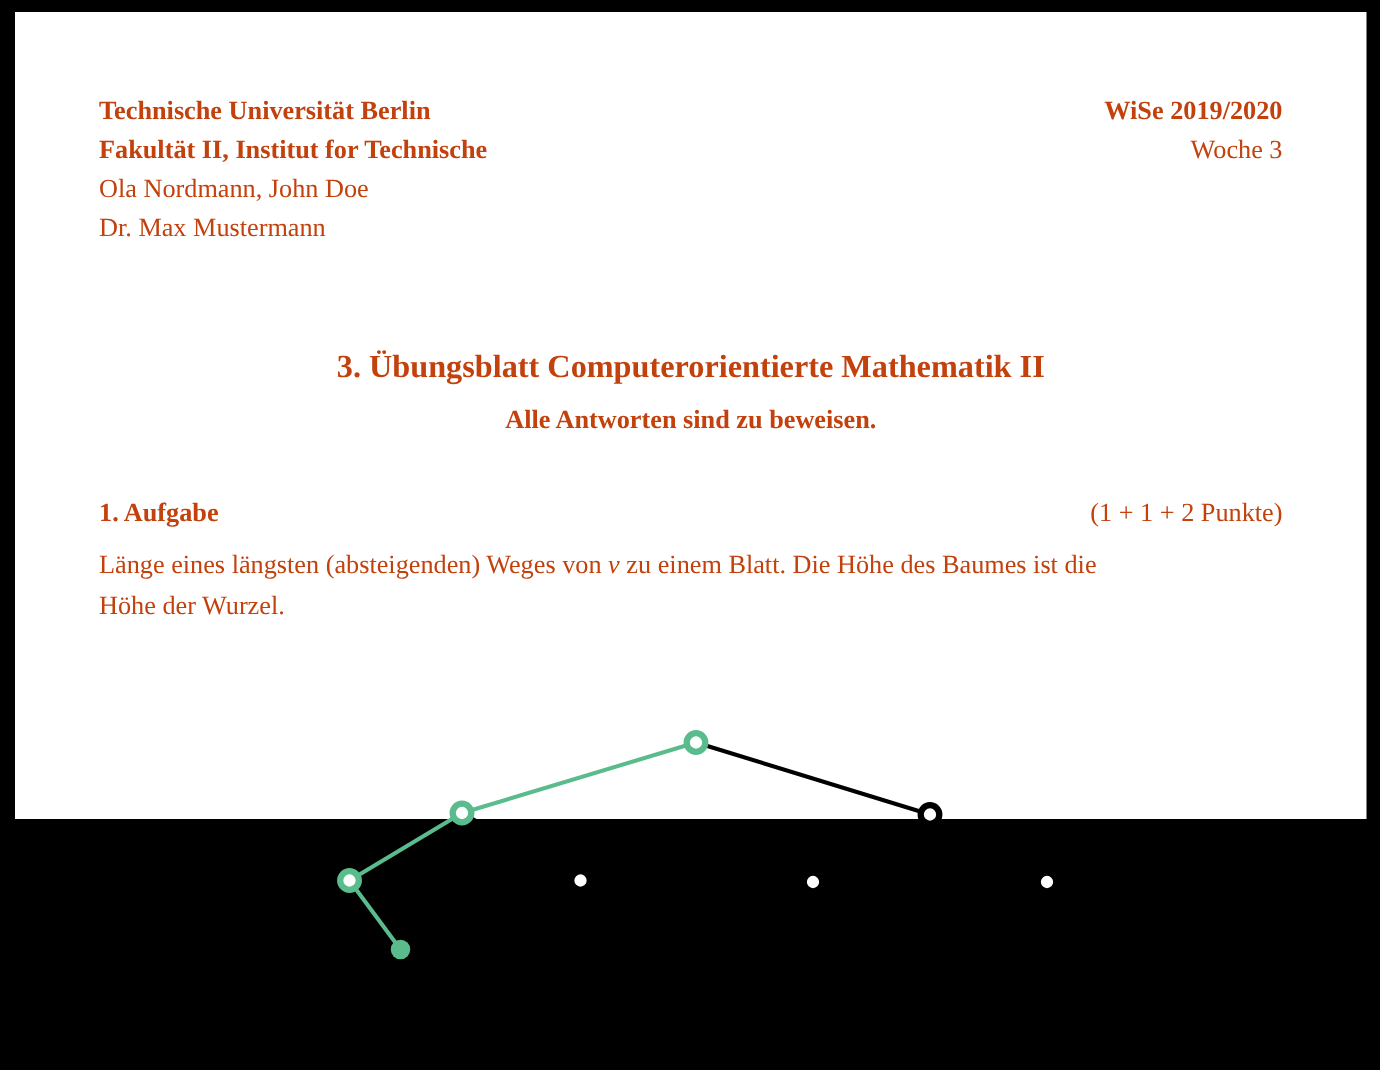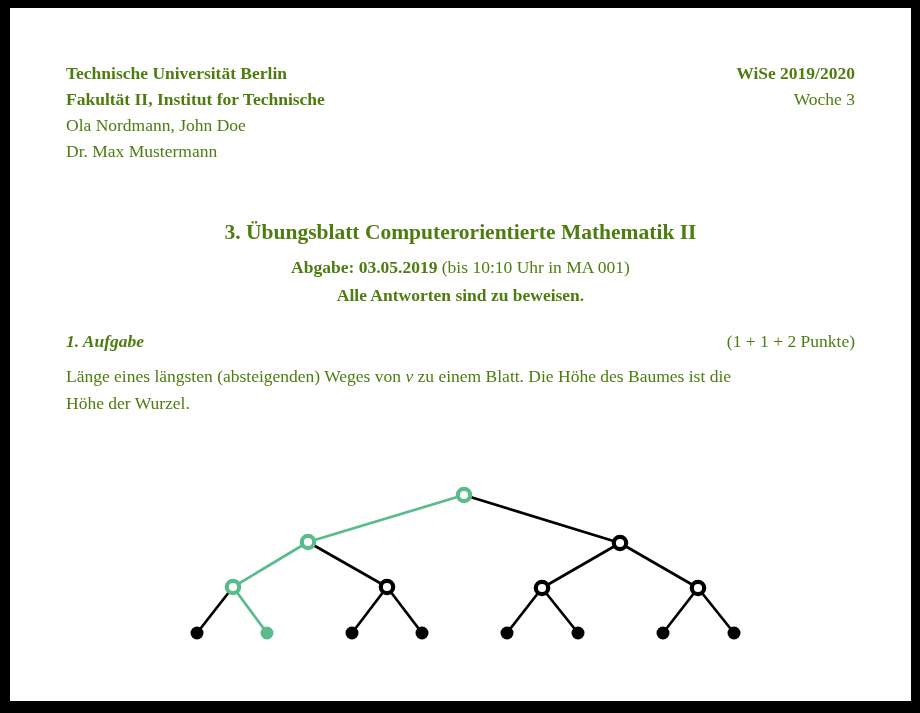--- a/index.html
+++ b/index.html
@@ -15,23 +15,23 @@
     width: 920px;
     height: 713px;
     background: #000000;
     overflow: hidden;
   }
   .page {
     position: absolute;
     left: 10px;
     top: 8px;
     width: 901px;
-    height: 693px;
+    height: 538px;
     background: #ffffff;
-    color: #4d7c0f;
+    color: #c2410c;
   }
   .abs { position: absolute; }
 
   
   .header-left {
     left: 56px;
     top: 52px;
     font-size: 17.5px;
     line-height: 26px;
   }
@@ -48,21 +48,21 @@
   .title-block {
     left: 56px;
     right: 56px;
     top: 211px;
     text-align: center;
   }
   .title-main {
     font-size: 21.5px;
     font-weight: bold;
     line-height: 27px;
-    margin: 0 0 7px 0;
+    margin: 12px 0 7px 0;
   }
   .title-due {
     font-size: 17.5px;
     line-height: 28px;
   }
   .title-due .due-bold { font-weight: bold; }
   .title-note {
     font-size: 17.5px;
     font-weight: bold;
     line-height: 28px;
@@ -72,21 +72,21 @@
   .task-row {
     left: 56px;
     right: 56px;
     top: 320px;
     display: flex;
     justify-content: space-between;
     align-items: baseline;
     font-size: 17.5px;
     line-height: 26px;
   }
-  .task-label { font-weight: bold; font-style: italic; }
+  .task-label { font-weight: bold; }
 
   
   .intro-paragraph {
     left: 56px;
     right: 46px;
     top: 355px;
     font-size: 17.5px;
     line-height: 27px;
   }
   .para-line { white-space: nowrap; }
@@ -111,21 +111,20 @@
         <div class="hline">Ola Nordmann, John Doe</div>
         <div class="hline">Dr. Max Mustermann</div>
       </div>
     <div class="abs header-right">
         <div class="hline bold">WiSe 2019/2020</div>
         <div class="hline">Woche 3</div>
       </div>
 
     <div class="abs title-block">
       <div class="title-main">3. Übungsblatt Computerorientierte Mathematik II</div>
-      <div class="title-due"><span class="due-bold">Abgabe: 03.05.2019</span><span> (bis 10:10 Uhr in MA 001)</span></div>
       <div class="title-note">Alle Antworten sind zu beweisen.</div>
     </div>
 
     <div class="abs task-row">
       <span class="task-label">1. Aufgabe</span>
       <span class="task-points">(1 + 1 + 2 Punkte)</span>
     </div>
 
     <div class="abs intro-paragraph">
         <div class="para-line"><span>Länge eines längsten (absteigenden) Weges von </span><i>v</i><span> zu einem Blatt. Die Höhe des Baumes ist die</span></div>

